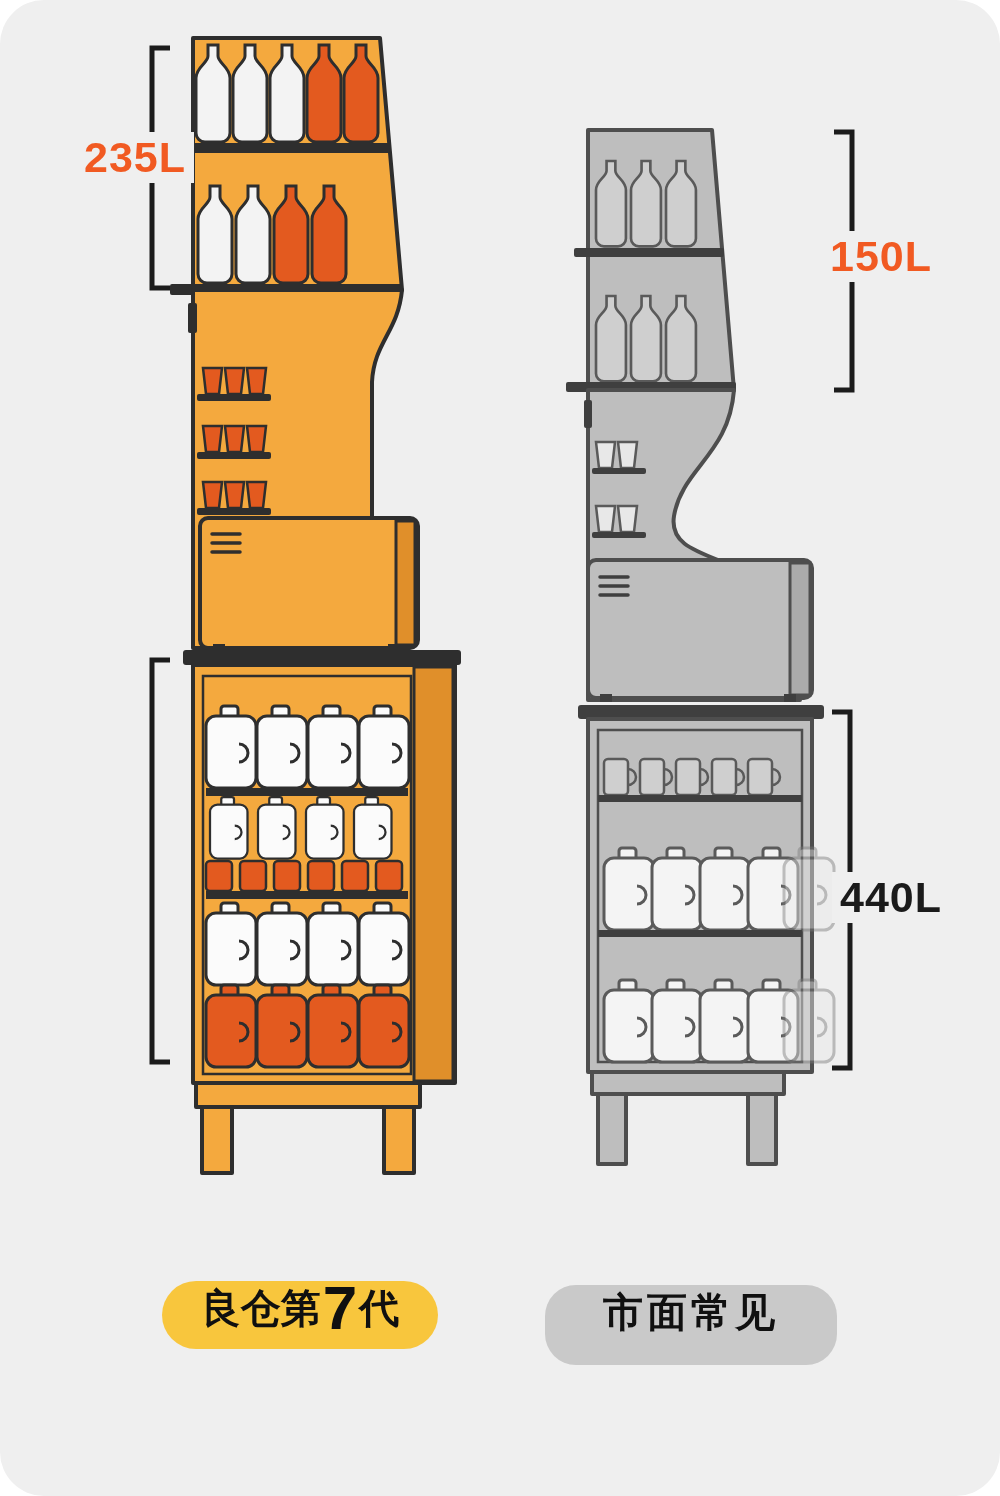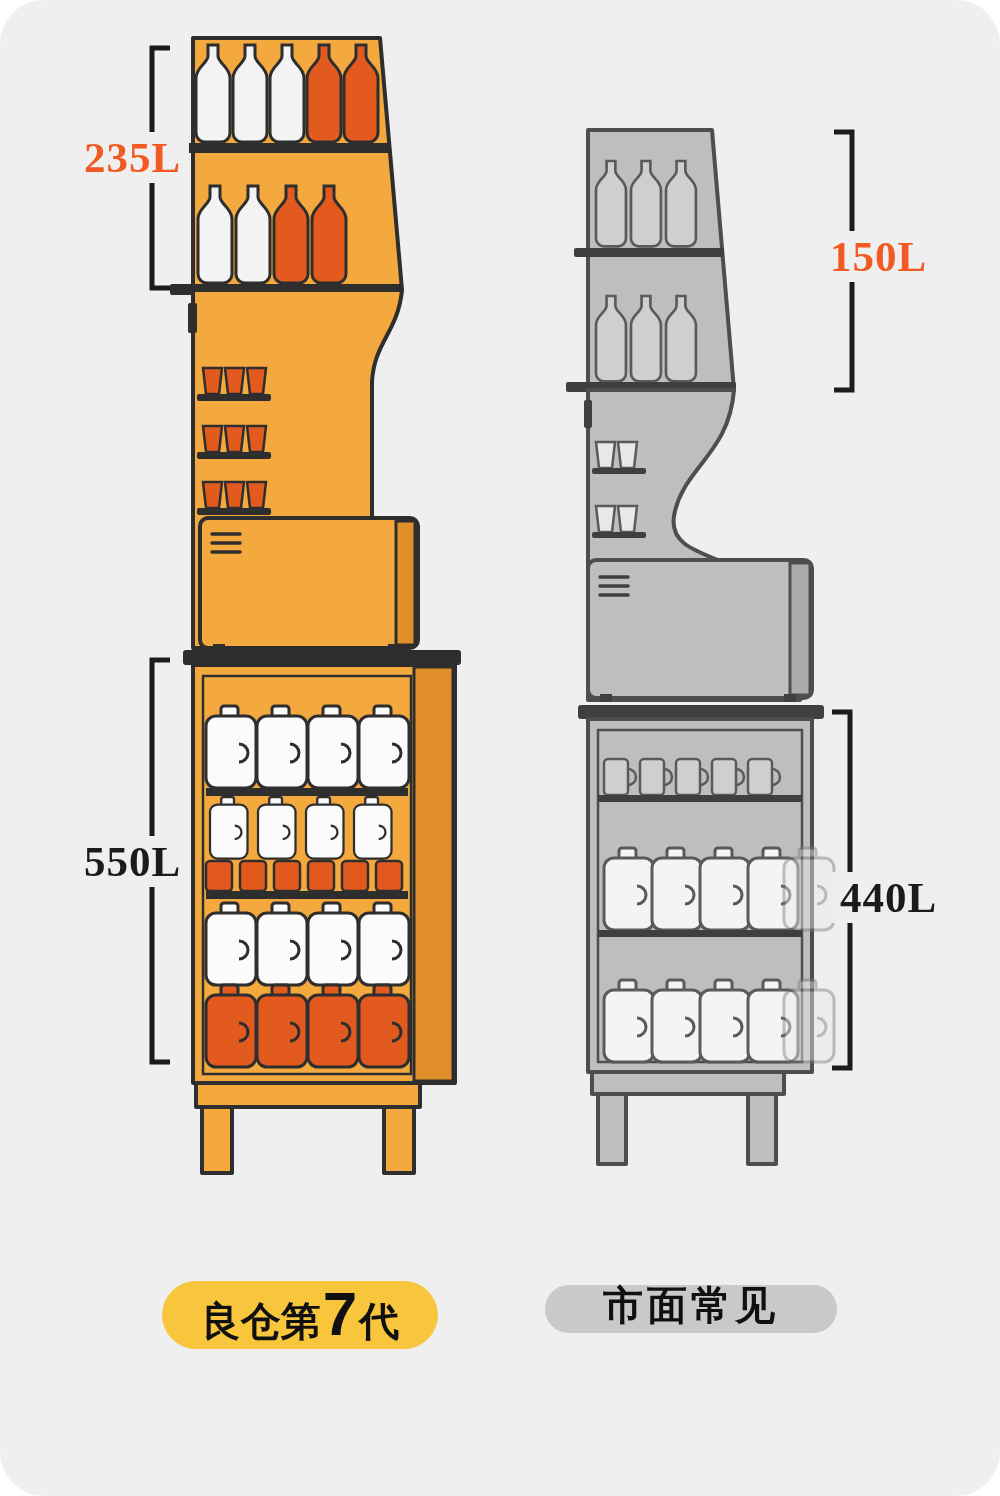--- a/index.html
+++ b/index.html
@@ -4,36 +4,36 @@
 <style>
   * { margin:0; padding:0; box-sizing:border-box; }
   html,body { width:1000px; height:1496px; background:#ffffff;
     font-family:"Liberation Sans","DejaVu Sans",sans-serif; }
   .page { position:relative; width:1000px; height:1496px; background:#ffffff; overflow:hidden; }
   .panel { position:absolute; inset:0; border-radius:44px; background:var(--panel,#EFEFEF); }
   .art { position:absolute; left:0; top:0; width:1000px; height:1496px; }
 
   
   .cap { position:absolute; font-weight:800; font-size:43px; line-height:1;
-         letter-spacing:1px; background:var(--panel,#EFEFEF); padding:4px 8px;font-family:Liberation Serif, serif; }
+         letter-spacing:1px; background:var(--panel,#EFEFEF); padding:4px 8px; }
   .cap.orange { color:var(--accent-orange,#F15A22); }
   .cap.dark   { color:var(--label-dark,#1B1B1B); }
   .cap-235 { left:76px;  top:132px; }
   .cap-550 { left:76px;  top:836px; }
   .cap-150 { left:822px; top:231px; }
   .cap-440 { left:832px; top:872px;text-align:right; }
 
   
-  .badge { position:absolute; display:flex; align-items:flex-end; justify-content:center;
+  .badge { position:absolute; display:flex; align-items:flex-start; justify-content:center;
            font-weight:700; color:#101010; }
   .badge-left  { left:162px; top:1281px; width:276px; height:68px; border-radius:34px;
                  background:var(--badge-yellow,#F8C63D); font-size:40px; }
   .badge-left .badge-big { font-size:62px; font-weight:800; line-height:1; margin:0 2px;
                  position:relative; top:-4px; }
-  .badge-right { left:545px; top:1285px; width:292px; height:48px; border-radius:31px;
+  .badge-right { left:545px; top:1285px; width:292px; height:80px; border-radius:31px;
                  background:var(--badge-gray,#C9C9C9); font-size:40px; letter-spacing:4px; }
 
   
   .body-l  { fill:var(--unit-orange,#F4A93E); stroke:var(--outline-dark,#2E2E2E); stroke-width:4; stroke-linejoin:round; }
   .side-l  { fill:var(--unit-orange-side,#E08F2A); stroke:var(--outline-dark,#2E2E2E); stroke-width:3; }
   .dark-l  { fill:var(--outline-dark,#2E2E2E); }
   .frame-l { fill:none; stroke:var(--outline-dark,#2E2E2E); stroke-width:2.5; }
   .bottle-w{ fill:var(--bottle-white,#F3F3F3); stroke:var(--outline-dark,#2E2E2E); stroke-width:3; }
   .bottle-o{ fill:var(--bottle-orange,#E35A1F); stroke:var(--outline-dark,#2E2E2E); stroke-width:3; }
   .cup-o   { fill:var(--bottle-orange,#E35A1F); stroke:var(--outline-dark,#2E2E2E); stroke-width:2.5; }
@@ -255,21 +255,20 @@
 
     <g>
       <path class="bracket" d="M170,48 H152 V288 H170"></path>
       <path class="bracket" d="M170,660 H152 V1062 H170"></path>
       <path class="bracket" d="M834,132 H852 V390 H834"></path>
       <path class="bracket" d="M832,712 H850 V1068 H832"></path>
     </g>
   </svg>
 
   <div class="cap orange cap-235">235L</div>
-  <div class="cap dark   cap-550">550L</div>
   <div class="cap orange cap-150">150L</div>
   <div class="cap dark   cap-440">440L</div>
 
   <div class="badge badge-left">
     <span>良仓第</span>
     <span class="badge-big">7</span>
     <span>代</span>
   </div>
   <div class="badge badge-right">市面常见</div>
 </div>

